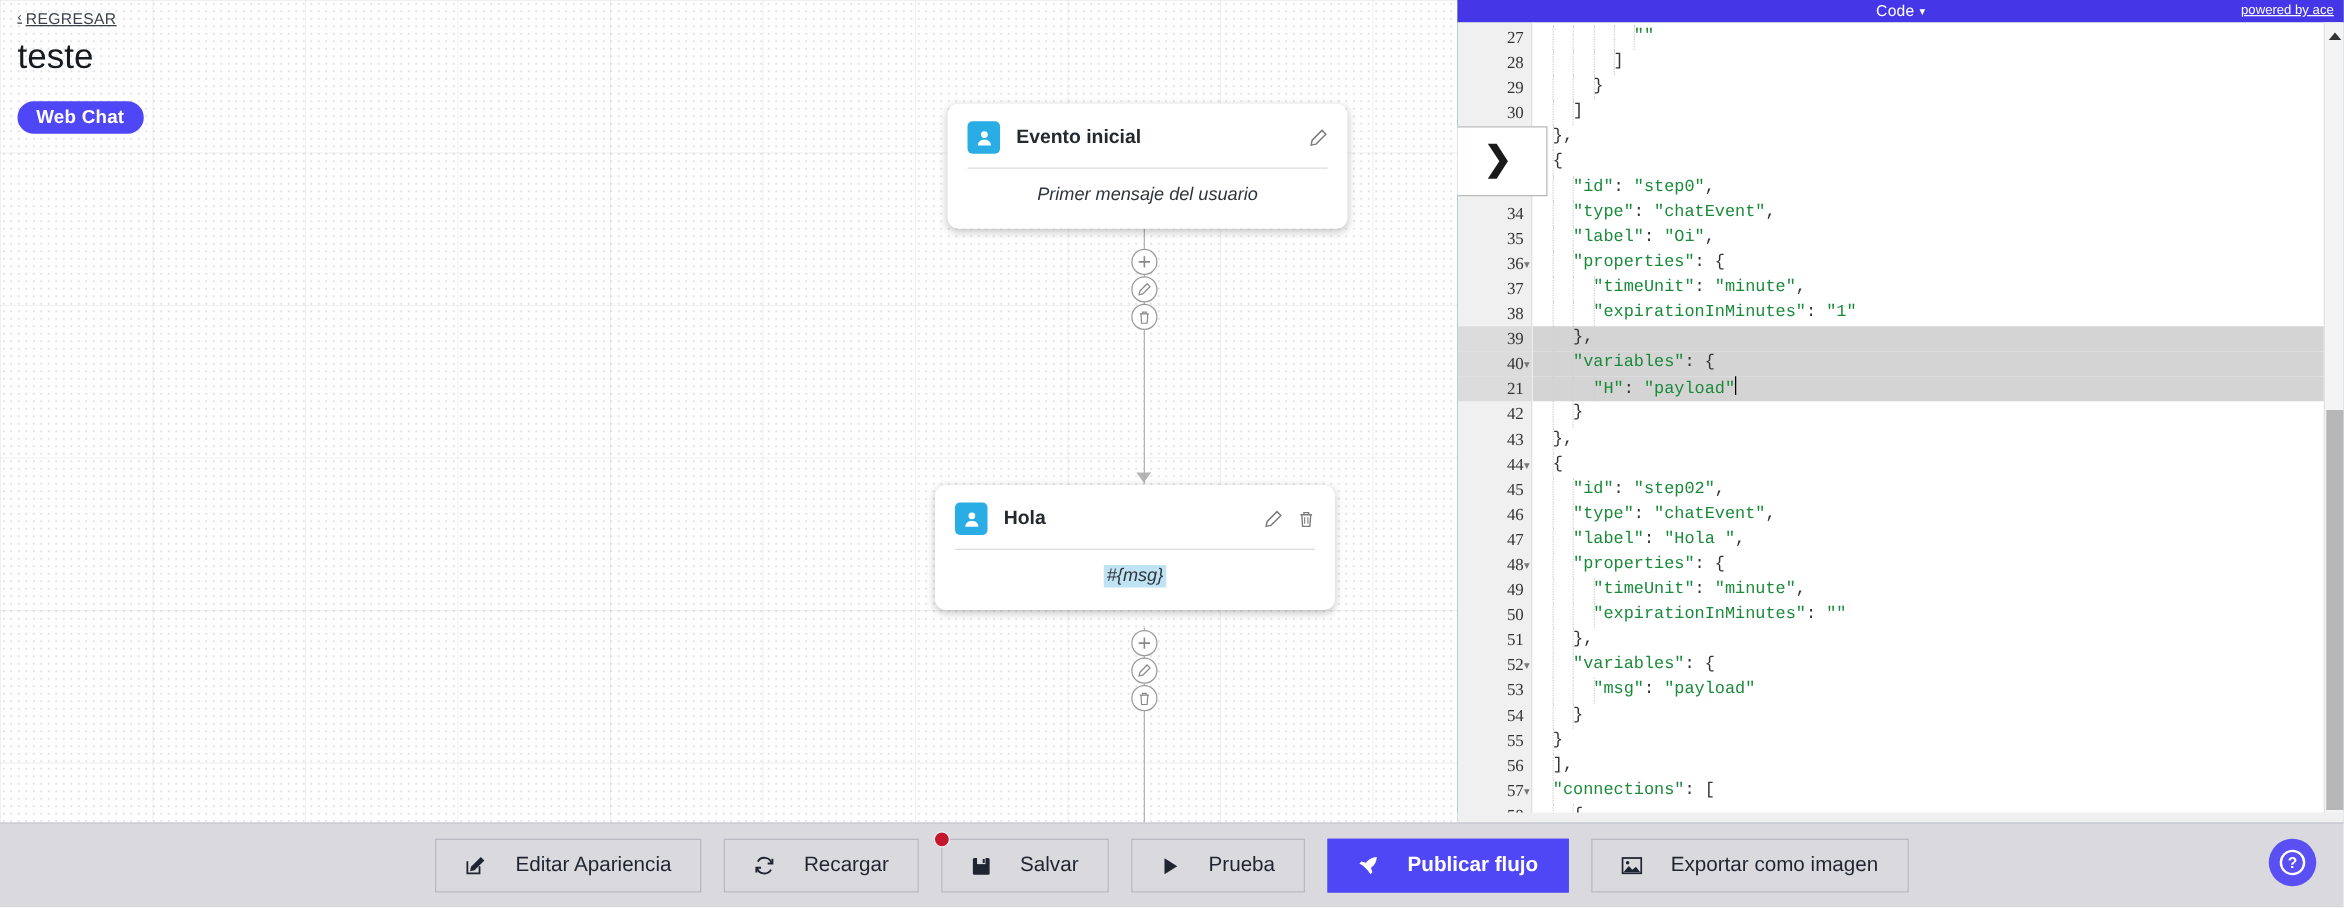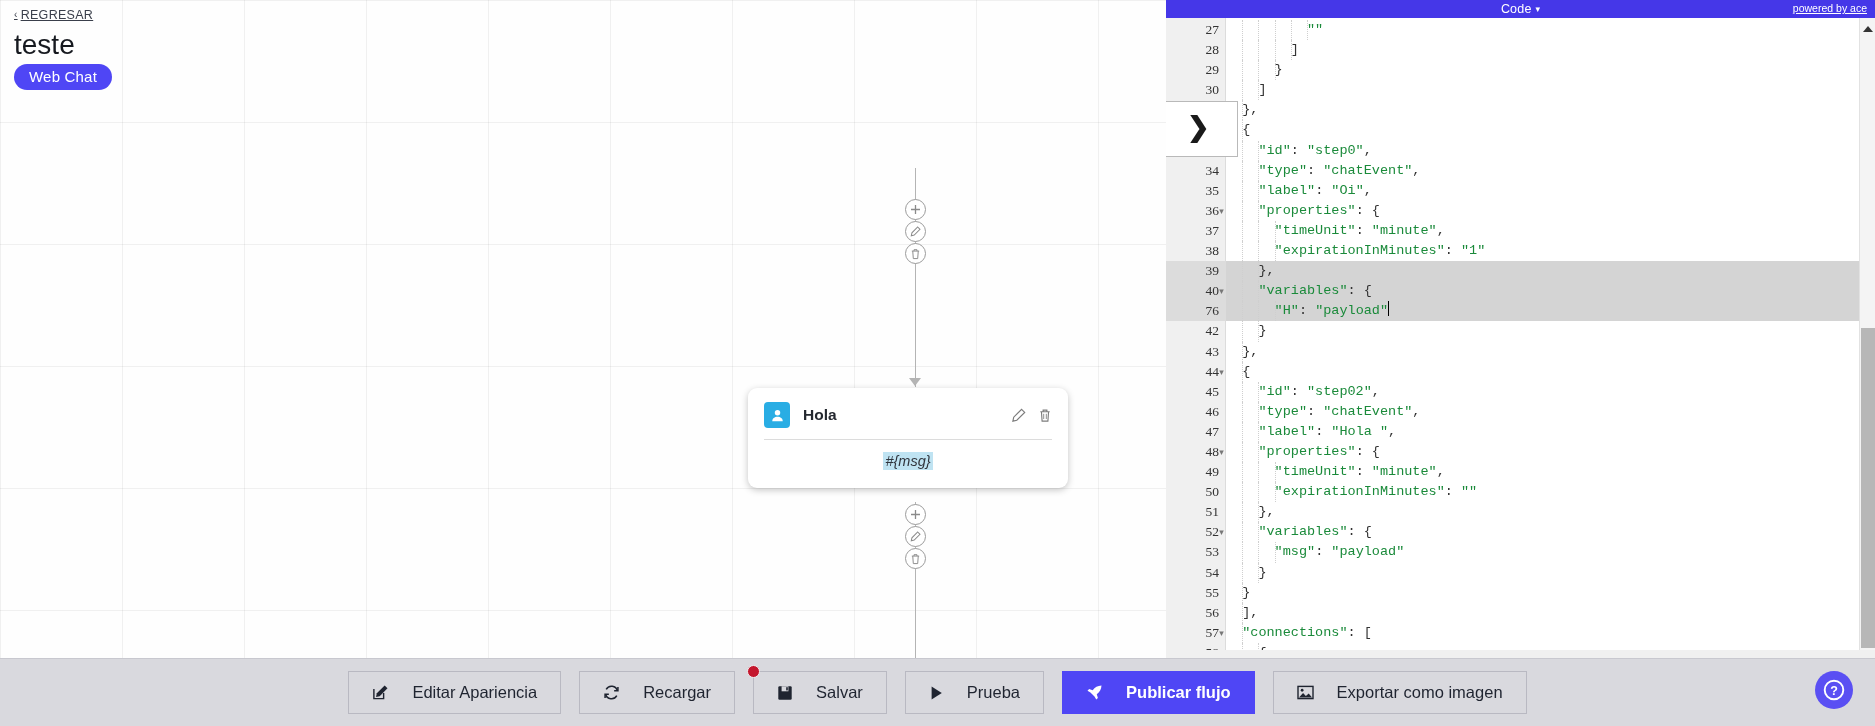--- a/index.html
+++ b/index.html
@@ -31,23 +31,23 @@
     display: inline-flex; align-items: center; gap: 3px;
     font-size: 12.5px; color: #3a3f4b; text-decoration: underline;
     letter-spacing: .3px; cursor: pointer;
   }
   #back-link .caret { font-size: 10px; line-height: 1; }
   #proj-title {
     margin-top: 8px;
     font-size: 28px; font-weight: 400; color: #16191f; line-height: 1.05;
   }
   #chan-badge {
-    display: inline-block; margin-top: 5px;
+    display: inline-block; margin-top: 22px;
     background: #4f46f5; color: #fff;
-    font-size: 15px; font-weight: normal;
+    font-size: 15px; font-weight: bold;
     padding: 4px 15px 5px; border-radius: 14px;
     letter-spacing: .2px;
   }
 
   
   .node {
     position: absolute;
     width: 320px;
     background: #fff;
     border-radius: 9px;
@@ -260,20 +260,40 @@
             <path d="M8.4 1.1l2.5 2.5-6.3 6.3-3.2.7.7-3.2z" fill="none" stroke="#8a8a8a" stroke-width="1.1"></path>
           </svg>
       </div>
       <div class="cbtn">
         <svg width="11" height="12" viewBox="0 0 12 13">
             <path d="M2 3.3h8M4.4 3.3V1.8h3.2v1.5M3 3.3l.6 8.2h4.8L9 3.3" fill="none" stroke="#8a8a8a" stroke-width="1.05"></path>
           </svg>
       </div>
     </div>
 
+    <div class="node" style="left:758px; top:83px;">
+      <div class="node-head">
+        <span class="node-ico">
+          <svg width="15" height="15" viewBox="0 0 16 16">
+              <circle cx="8" cy="5" r="2.9" fill="#fff"></circle>
+              <path d="M2.4 14.2c0-3.1 2.5-4.8 5.6-4.8s5.6 1.7 5.6 4.8z" fill="#fff"></path>
+            </svg>
+        </span>
+        <span class="node-title">Evento inicial</span>
+        <span class="node-acts">
+          <span class="act">
+            <svg width="15" height="15" viewBox="0 0 16 16">
+                <path d="M11.3 1.4l3.3 3.3-8.4 8.4-4.2 .9.9-4.2z" fill="none" stroke="#4a4a4a" stroke-width="1.25"></path>
+              </svg>
+          </span>
+        </span>
+      </div>
+      <div class="node-sep"></div>
+      <div class="node-body">Primer mensaje del usuario</div>
+    </div>
 
     <div class="node" style="left:748px; top:388px;">
       <div class="node-head">
         <span class="node-ico">
           <svg width="15" height="15" viewBox="0 0 16 16">
               <circle cx="8" cy="5" r="2.9" fill="#fff"></circle>
               <path d="M2.4 14.2c0-3.1 2.5-4.8 5.6-4.8s5.6 1.7 5.6 4.8z" fill="#fff"></path>
             </svg>
         </span>
         <span class="node-title">Hola</span>
@@ -325,21 +345,21 @@
           <div class="gl">31</div>
           <div class="gl">32<span class="fold">▾</span></div>
           <div class="gl">33</div>
           <div class="gl">34</div>
           <div class="gl">35</div>
           <div class="gl">36<span class="fold">▾</span></div>
           <div class="gl">37</div>
           <div class="gl">38</div>
           <div class="gl act-line">39</div>
           <div class="gl act-line">40<span class="fold">▾</span></div>
-          <div class="gl act-line">76</div>
+          <div class="gl act-line">21</div>
           <div class="gl">42</div>
           <div class="gl">43</div>
           <div class="gl">44<span class="fold">▾</span></div>
           <div class="gl">45</div>
           <div class="gl">46</div>
           <div class="gl">47</div>
           <div class="gl">48<span class="fold">▾</span></div>
           <div class="gl">49</div>
           <div class="gl">50</div>
           <div class="gl">51</div>

